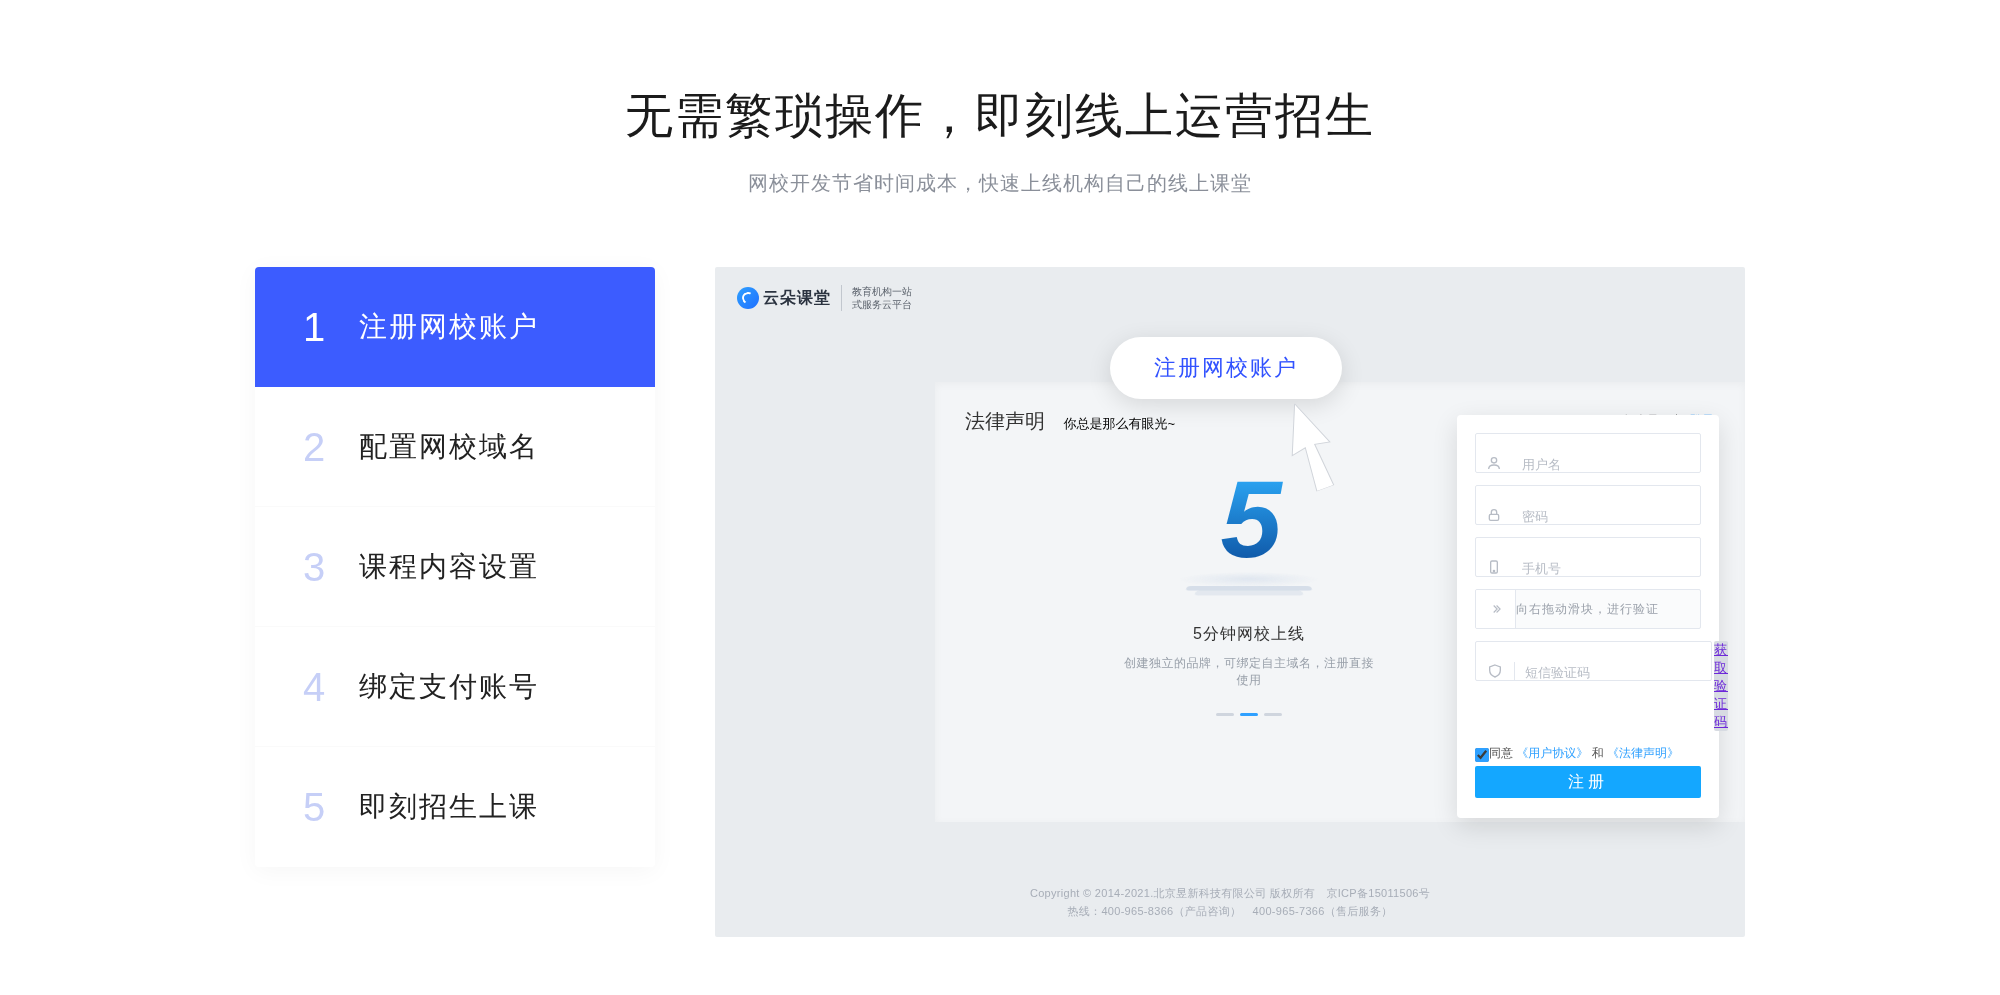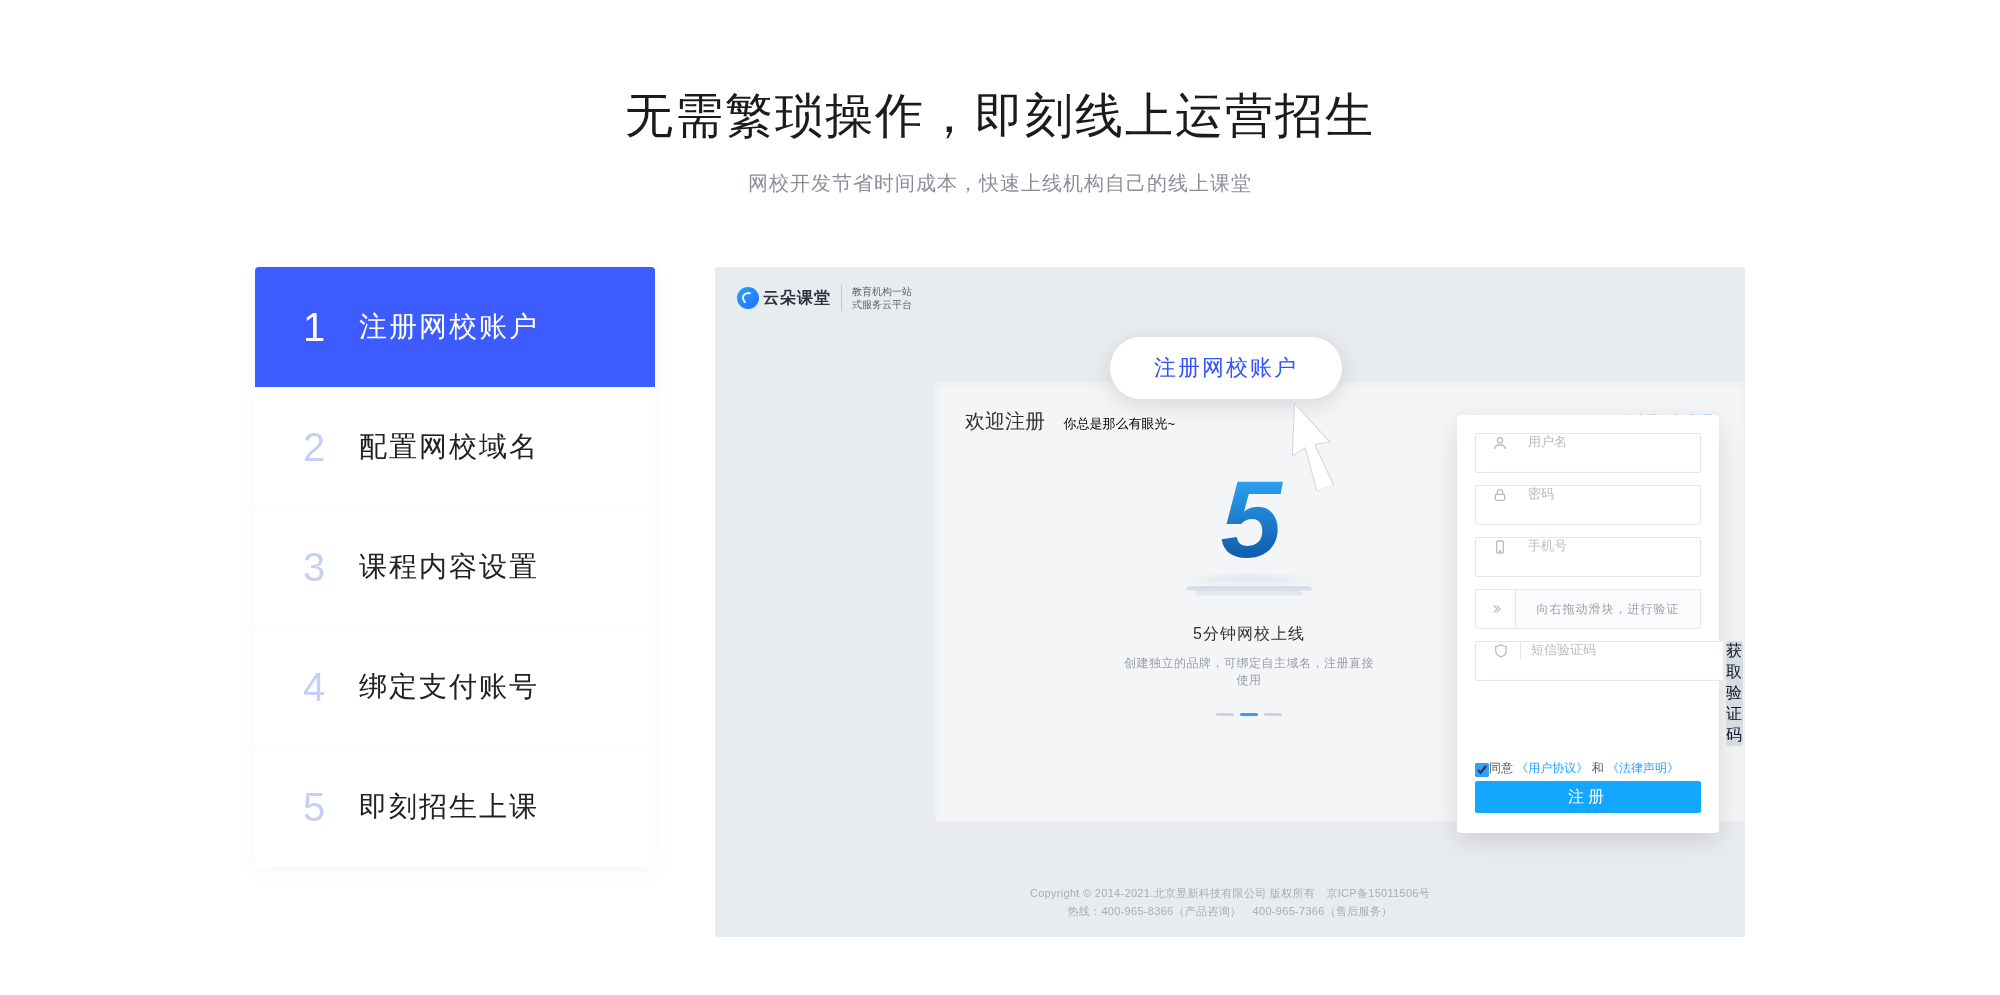--- a/index.html
+++ b/index.html
@@ -248,22 +248,22 @@
     background: #ffffff;
     box-shadow: 0 8px 26px rgba(0,0,0,0.12);
     padding: 18px 18px 20px;
     border-radius: 4px;
   }
   .fld {
     height: 40px;
     border: 1px solid #e3e7ee;
     border-radius: 2px;
     display: flex;
-    align-items: flex-start;
-    padding: 0 16px;
+    align-items: flex-end;
+    padding: 0 10px;
     margin-bottom: 12px;
     background:#fff;
   }
   .fld .ico {
     width: 18px; height: 18px;
     display:flex; align-items:center; justify-content:center;
     color:#b7bcc5;
   }
   .fld .sep {
     width:1px; height:18px; background:#e3e7ee;
@@ -290,41 +290,41 @@
   }
   .slider .chip {
     width:40px; height:100%;
     background:#fff;
     border-right:1px solid #e3e7ee;
     display:flex;align-items:center;justify-content:center;
     color:#b7bcc5;
   }
   .slider .txt {
     flex:1;
-    text-align:center;
     font-size:12px;
     color:#9aa0aa;
     letter-spacing:1px;
   }
 
   .code-row {
     display:flex;
     gap:2px;
     margin-bottom:14px;
   }
   .code-row .fld { flex:1; margin-bottom:0; }
   .code-btn {
     width:94px;
     background:#d7dbe2;
-    color:#0f172a;
-    font-size:16px;
+    color:#6d28d9;
+    font-size:13px;
     border:none;
     border-radius:2px;
     cursor:not-allowed;
     letter-spacing:1px;
+    text-decoration:underline;
   }
 
   .agree {
     display:flex;
     align-items:flex-end;
     gap:0;
     font-size:12px;
     color:#555;
     margin-bottom:4px;
   }
@@ -424,21 +424,21 @@
         <span class="logo-text">云朵课堂</span>
       </div>
       <span class="logo-div"></span>
       <div class="logo-tag">
         <div>教育机构一站</div>
         <div>式服务云平台</div>
       </div>
     </div>
 
     <div class="inner-card">
-      <span class="welcome">欢迎注册</span>
+      <span class="welcome">法律声明</span>
       <span class="slogan">你总是那么有眼光~</span>
       <span class="login-hint">
         <span>已有账号? 去</span>
         <a href="#">登录</a>
       </span>
 
       <div class="five-block">
         <span class="big5">5</span>
         <div class="plate"></div>
         <div class="cap">5分钟网校上线</div>

